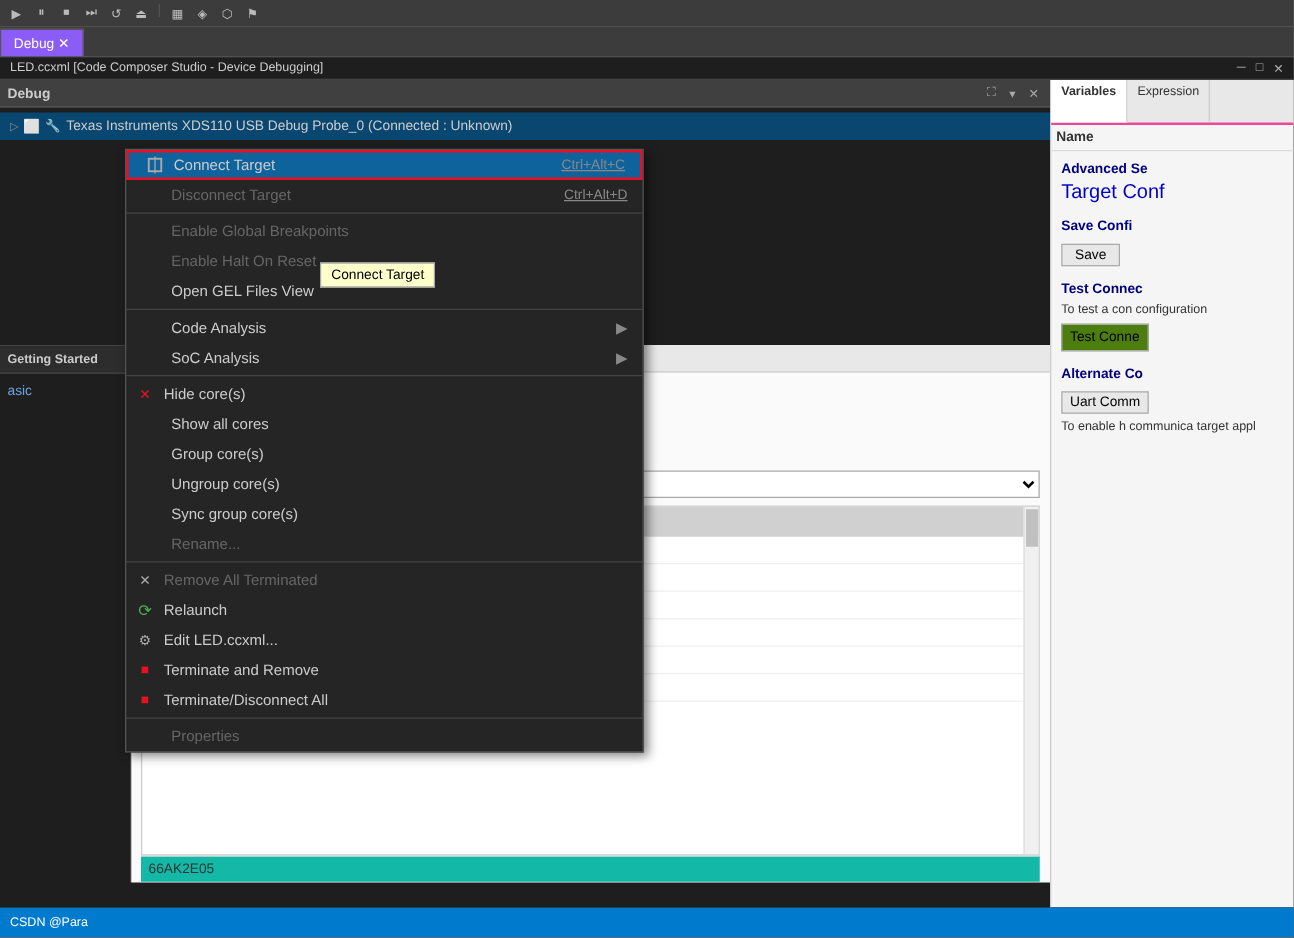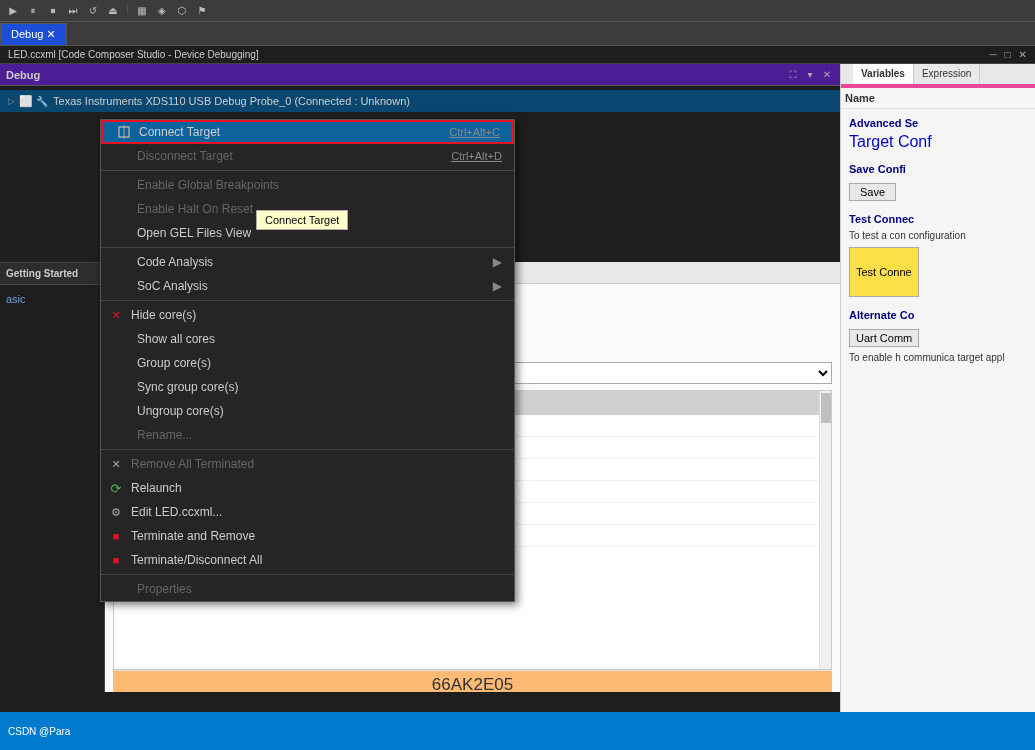--- a/index.html
+++ b/index.html
@@ -66,21 +66,21 @@
       border: 1px solid #555;
       border-bottom: none;
       color: #ccc;
       font-size: 11px;
       display: flex;
       align-items: center;
       gap: 4px;
       cursor: pointer;
     }
     .tab.active {
-      background: #1d4ed8;
+      background: #8b5cf6;
       color: #fff;
     }
 
     
     .main-area {
       flex: 1;
       display: flex;
       overflow: hidden;
     }
 
@@ -89,21 +89,21 @@
       width: 840px;
       background: #1e1e1e;
       display: flex;
       flex-direction: column;
       position: relative;
     }
 
     
     .panel-header {
       height: 22px;
-      background: #4c1d95;
+      background: #404040;
       border-bottom: 1px solid #555;
       display: flex;
       align-items: center;
       padding: 0 6px;
       gap: 8px;
     }
     .panel-title {
       color: #ccc;
       font-size: 11px;
       font-weight: bold;
@@ -345,41 +345,39 @@
       color: #333;
       border-bottom: 1px solid #f0f0f0;
     }
     .device-item input[type=checkbox] {
       margin-right: 6px;
       width: 12px;
       height: 12px;
     }
     .device-footer {
       padding: 4px 6px;
-      font-size: 17px;
+      font-size: 11px;
       color: #333;
       border-top: 1px solid #ddd;
-      background: #fdba74;
-      text-align: center;
+      background: #14b8a6;
     }
 
     
     .right-panel {
       width: 195px;
       background: #f5f5f5;
       border-left: 1px solid #ccc;
       display: flex;
       flex-direction: column;
     }
     .right-tabs {
-      height: 24px;
+      height: 36px;
       background: #e8e8e8;
       display: flex;
-      border-bottom: 4px solid #ec4899;
-      padding-left: 12px;
+      border-bottom: 2px solid #ec4899;
     }
     .right-tab {
       padding: 4px 8px;
       font-size: 10px;
       color: #333;
       cursor: pointer;
       border-right: 1px solid #ccc;
     }
     .right-tab.active {
       background: #fff;
@@ -423,22 +421,22 @@
       margin-top: 4px;
     }
     .test-conn-section { }
     .test-conn-desc {
       font-size: 10px;
       color: #333;
       line-height: 1.4;
     }
     .test-conn-btn {
       border: 1px solid #aaa;
-      background: #fde047;
-      padding: 18px 6px;
+      background: #4d7c0f;
+      padding: 4px 6px;
       font-size: 11px;
       cursor: pointer;
       margin-top: 4px;
       white-space: nowrap;
     }
     .alt-co-section { }
     .uart-btn {
       border: 1px solid #aaa;
       background: #e8e8e8;
       padding: 2px 6px;
@@ -449,21 +447,21 @@
     }
     .alt-desc {
       font-size: 10px;
       color: #333;
       line-height: 1.4;
       margin-top: 4px;
     }
 
     
     .status-bar {
-      height: 38px;
+      height: 24px;
       background: #007acc;
       display: flex;
       align-items: center;
       padding: 0 8px;
       gap: 16px;
     }
     .status-item {
       color: #fff;
       font-size: 10px;
     }
@@ -582,25 +580,25 @@
         <div class="ctx-item">
           <span class="ctx-item-icon"></span>
           <span>Show all cores</span>
         </div>
         <div class="ctx-item">
           <span class="ctx-item-icon"></span>
           <span>Group core(s)</span>
         </div>
         <div class="ctx-item">
           <span class="ctx-item-icon"></span>
+          <span>Ungroup core(s)</span>
+        </div>
+        <div class="ctx-item">
+          <span class="ctx-item-icon"></span>
           <span>Sync group core(s)</span>
-        </div>
-        <div class="ctx-item">
-          <span class="ctx-item-icon"></span>
-          <span>Ungroup core(s)</span>
         </div>
         <div class="ctx-item disabled">
           <span class="ctx-item-icon"></span>
           <span>Rename...</span>
         </div>
 
         <div class="ctx-separator"></div>
 
         <div class="ctx-item disabled has-icon">
           <span class="ctx-item-icon" style="color:#aaa;font-size:11px;">✕</span>

